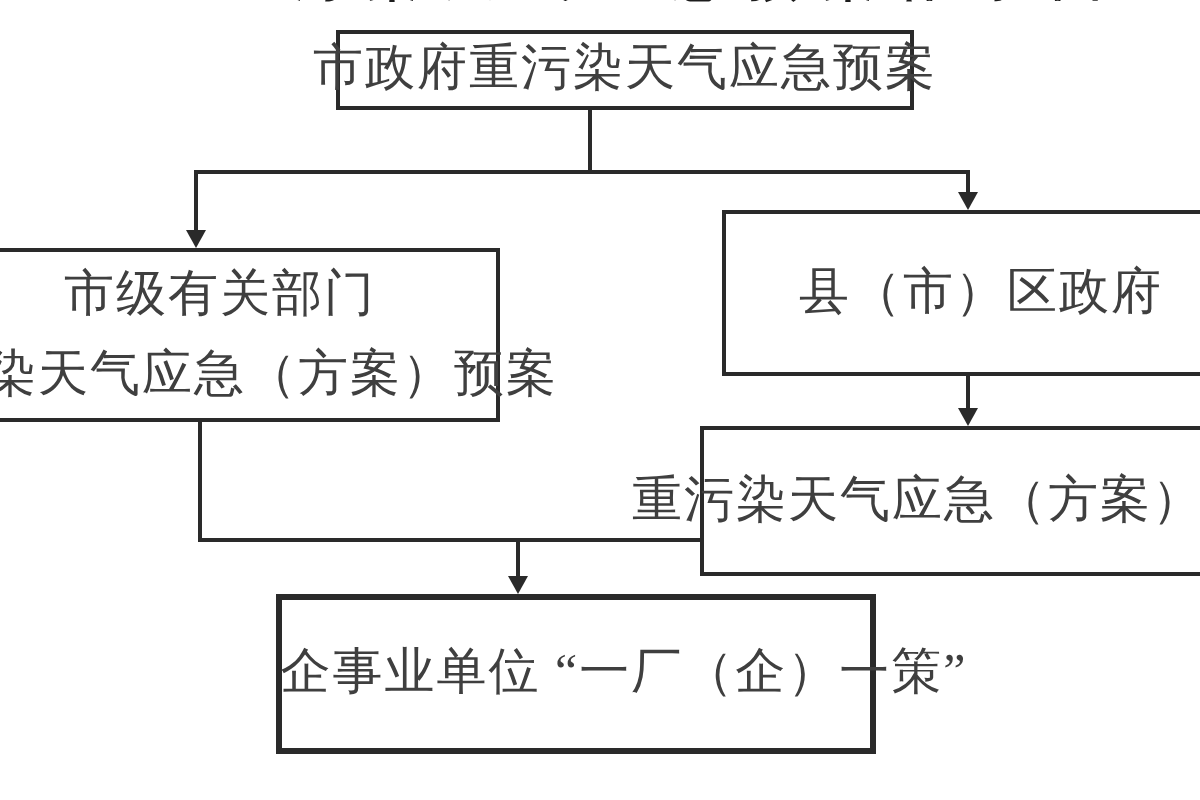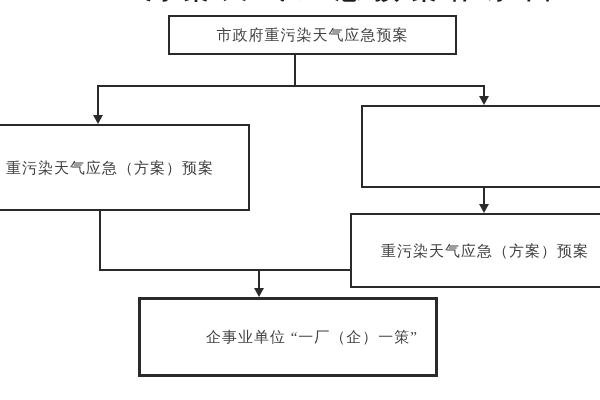--- a/index.html
+++ b/index.html
@@ -22,21 +22,21 @@
   .box {
     position: absolute;
     box-sizing: border-box;
     border: 2px solid var(--line);
     background: var(--bg);
     display: flex;
     flex-direction: column;
     justify-content: center;
     align-items: center;
     color: var(--text);
-    font-size: 15px;
+    font-size: 25px;
     letter-spacing: 1px;
     white-space: nowrap;
     text-align: center;
   }
   .box .bline { display: block; }
   #box-city-gov        { left: 168px; top: 15px;  width: 289px; height: 40px; line-height: 36px; }
   #box-city-dept       { left: -30px; top: 124px; width: 280px; height: 87px; line-height: 40px; }
   #box-county-gov      { left: 361px; top: 105px; width: 259px; height: 83px; line-height: 37px; }
   #box-county-dept     { left: 350px; top: 213px; width: 270px; height: 75px; line-height: 34px; }
   #box-enterprise      { left: 138px; top: 297px; width: 300px; height: 80px; line-height: 38px; border-width: 3px; padding-left: 48px; }
@@ -83,24 +83,26 @@
   <div class="conn" style="left:294px; top:55px; width:2px; height:31px;"></div>
   <div class="conn" style="left:97px; top:85px; width:388px; height:2px;"></div>
 
   <div class="conn" style="left:97px; top:85px; width:2px; height:31px;"></div>
   <div class="arrow-down" style="left:93px; top:115px;"></div>
 
   <div class="conn" style="left:483px; top:85px; width:2px; height:12px;"></div>
   <div class="arrow-down" style="left:479px; top:96px;"></div>
 
   <div class="box" id="box-city-dept">
+    <span class="bline">市级有关部门</span>
     <span class="bline">重污染天气应急（方案）预案</span>
   </div>
 
   <div class="box" id="box-county-gov">
+    <span class="bline">县（市）区政府</span>
   </div>
 
   <div class="conn" style="left:483px; top:188px; width:2px; height:17px;"></div>
   <div class="arrow-down" style="left:479px; top:204px;"></div>
 
   <div class="box" id="box-county-dept">
     <span class="bline">重污染天气应急（方案）预案</span>
   </div>
 
   <div class="conn" style="left:99px; top:209px; width:2px; height:62px;"></div>

